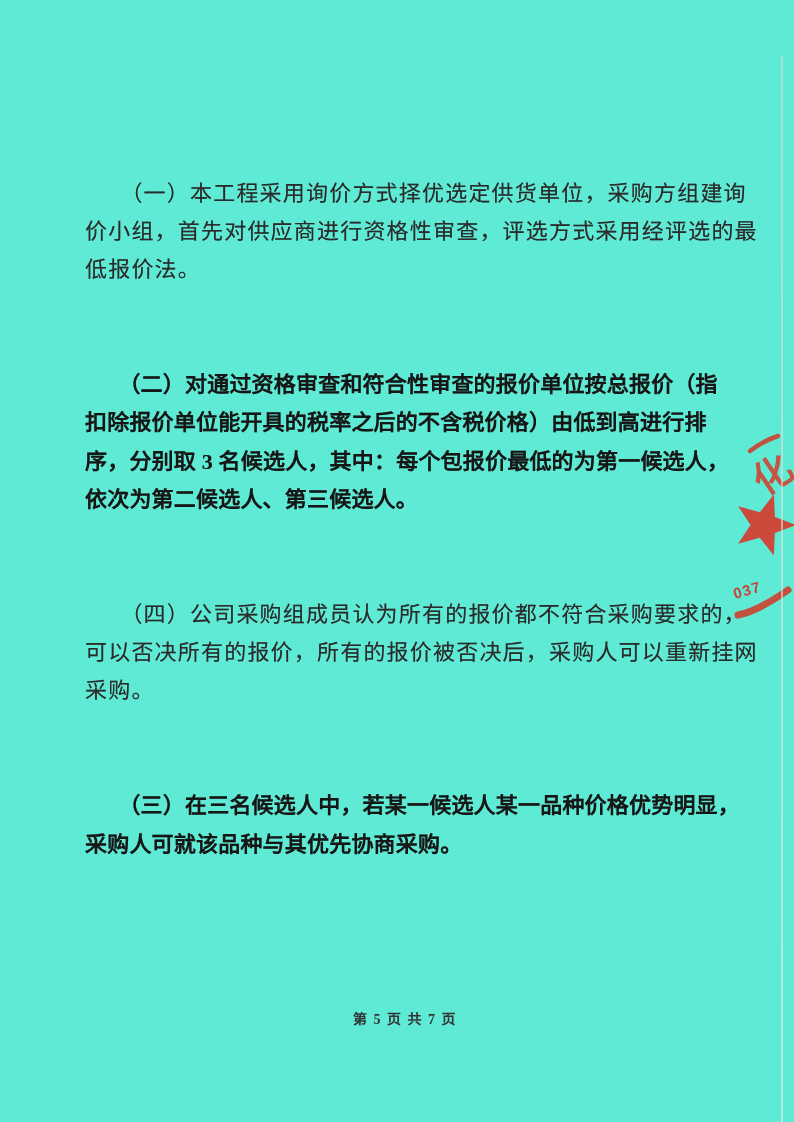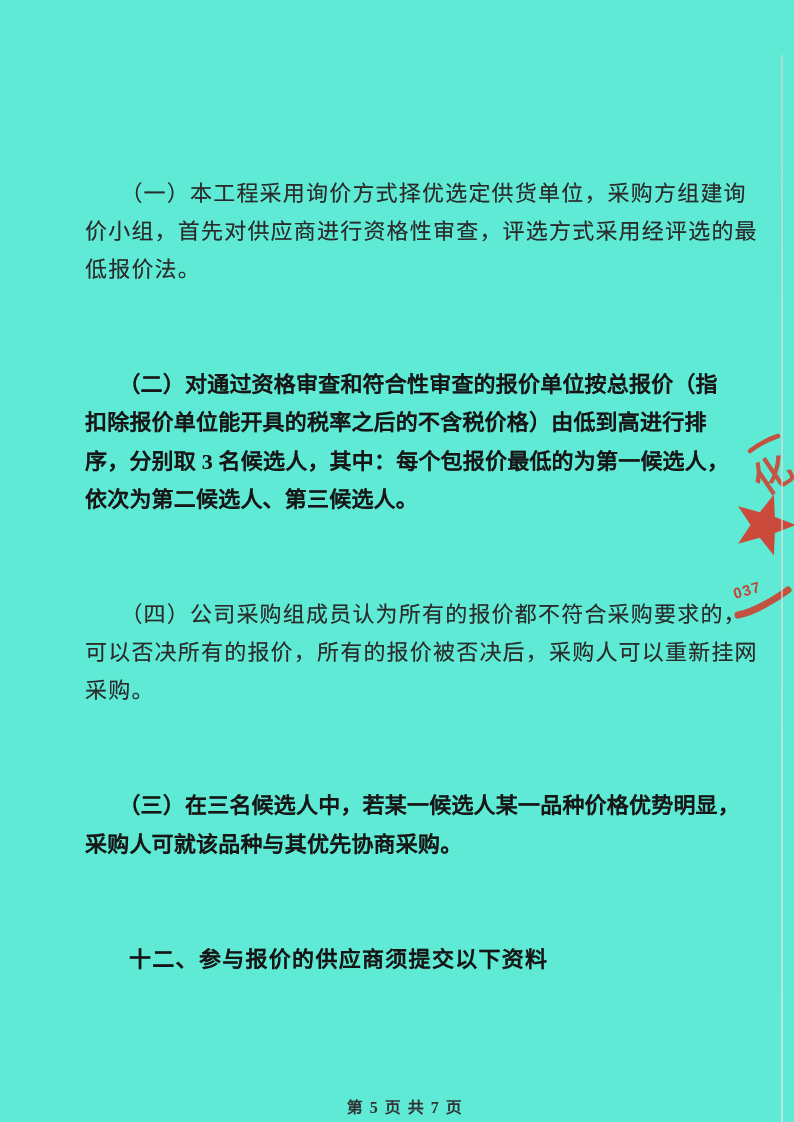--- a/index.html
+++ b/index.html
@@ -41,24 +41,24 @@
     font-weight: bold;
     font-size: 22px;
     line-height: 38.3px;
     letter-spacing: 1.3px;
     text-indent: 2em;
     color: #151515;
   }
   .page-footer {
     position: absolute;
     left: 85px;
-    top: 1094px;
+    top: 1008px;
     width: 640px;
     text-align: center;
-    font-size: 16px;
+    font-size: 14px;
     font-weight: bold;
     letter-spacing: 1.5px;
     color: #333333;
   }
   .stamp {
     position: absolute;
     left: 730px;
     top: 425px;
     width: 64px;
     height: 200px;
@@ -86,21 +86,20 @@
 低报价法。</p>
     <p class="para bold">　　（二）对通过资格审查和符合性审查的报价单位按总报价（指
 扣除报价单位能开具的税率之后的不含税价格）由低到高进行排
 序，分别取 3 名候选人，其中：每个包报价最低的为第一候选人，
 依次为第二候选人、第三候选人。</p>
     <p class="para">　　（四）公司采购组成员认为所有的报价都不符合采购要求的，
 可以否决所有的报价，所有的报价被否决后，采购人可以重新挂网
 采购。</p>
     <p class="para bold">　　（三）在三名候选人中，若某一候选人某一品种价格优势明显，
 采购人可就该品种与其优先协商采购。</p>
-    <h2 class="heading">十二、参与报价的供应商须提交以下资料</h2>
     
     
     
     
     
     
     
     
   </div>
 

